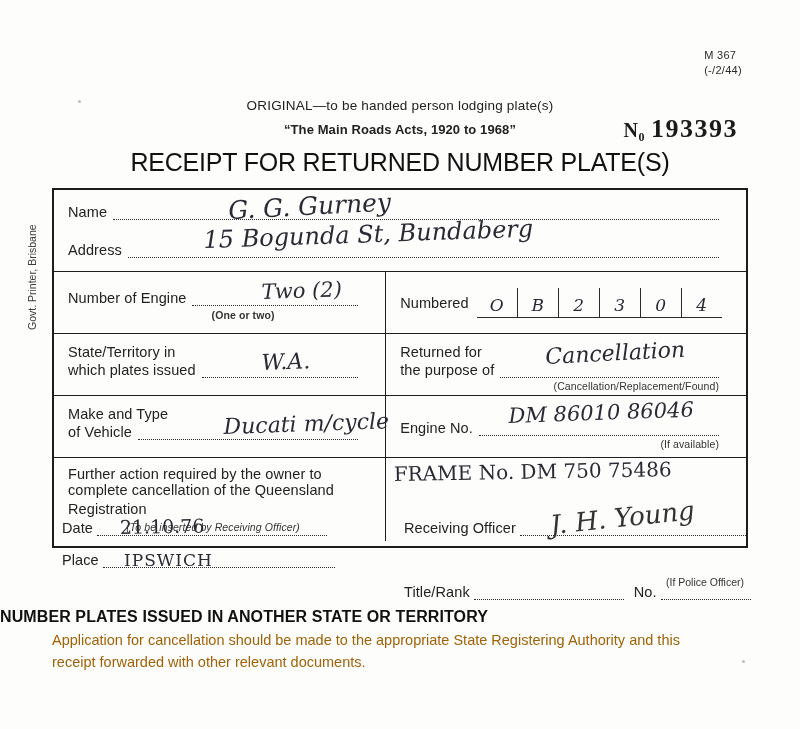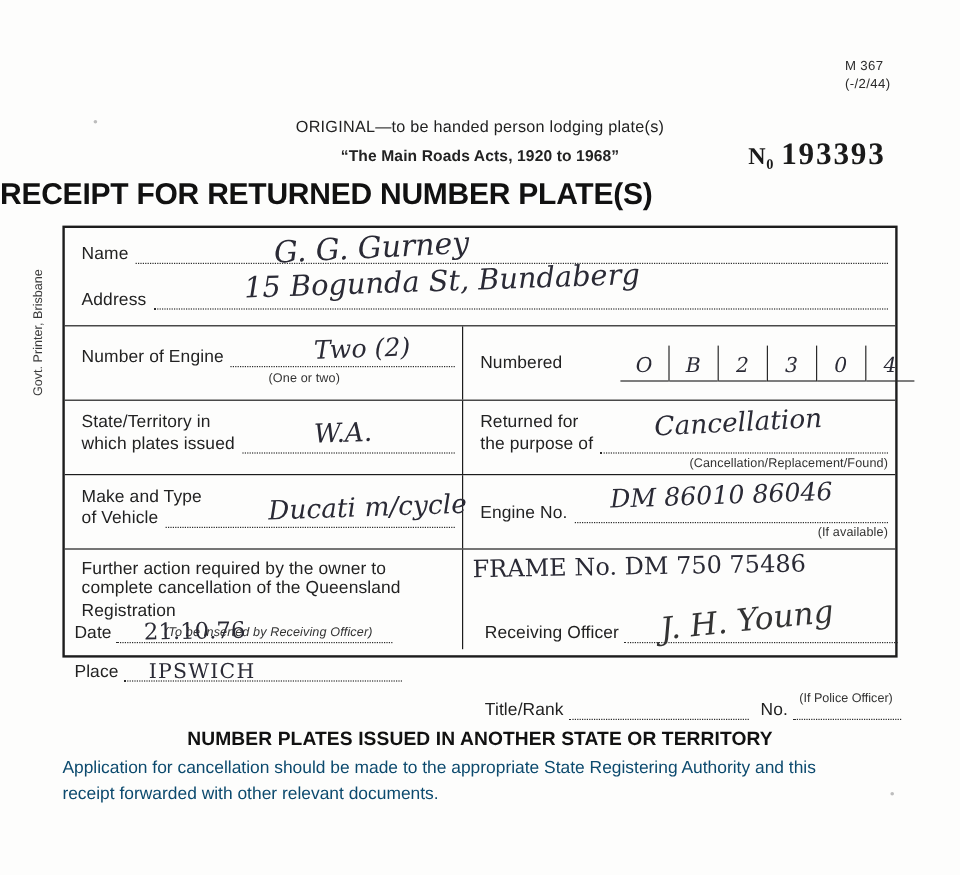--- a/index.html
+++ b/index.html
@@ -67,22 +67,23 @@
   .serial .no-label {
     font-size: 20px;
     letter-spacing: .5px;
     margin-right: 6px;
   }
 
   .main-title {
     position: absolute;
     left: 0; right: 0;
     top: 148px;
+    text-align: center;
     font-size: 25px;
-    font-weight: 700;
+    font-weight: 400;
     letter-spacing: -0.2px;
     color: #111;
     font-family: "Liberation Sans", sans-serif;
   }
 
   
   .table {
     position: absolute;
     left: 52px;
     top: 188px;
@@ -94,21 +95,21 @@
     display: flex;
     border-bottom: 1.6px solid #1d1d1d;
     position: relative;
     box-sizing: border-box;
   }
   .row:last-child { border-bottom: none; }
 
   .cell {
     position: relative;
     box-sizing: border-box;
-    padding: 8px 6px 8px 14px;
+    padding: 8px 27px 8px 14px;
   }
   .cell.split {
     border-right: 1.6px solid #1d1d1d;
   }
 
   .lbl {
     font-size: 14.5px;
     color: #222;
     letter-spacing: .1px;
     white-space: nowrap;
@@ -146,21 +147,21 @@
   }
 
   
   .r-name { height: 82px; }
   .r-plates { height: 62px; }
   .r-state { height: 62px; }
   .r-make { height: 62px; }
   .r-further { height: 88px; flex-direction: column; }
 
   .c-left-50 { width: 48%; }
-  .c-right-50 { width: 52%; gap: 40px; }
+  .c-right-50 { width: 52%; }
 
   
   .num-boxes {
     display: flex;
     align-items: center;
     margin-left: 8px;
   }
   .num-box {
     width: 40px;
     height: 30px;
@@ -218,34 +219,34 @@
     top: 56px;
     font-size: 10.5px;
     color: #333;
   }
 
   
   .footer-title {
     position: absolute;
     left: 0; right: 0;
     top: 608px;
-    text-align: center;
+    text-align: left;
     font-size: 16px;
     font-weight: 700;
     color: #111;
     letter-spacing: .1px;
   }
   .footer-body {
     position: absolute;
     left: 52px;
     width: 700px;
     top: 630px;
     font-size: 14.5px;
     line-height: 1.5;
-    color: #0c4a6e;
+    color: #a16207;
   }
 
   
   .printer {
     position: absolute;
     left: 26px;
     top: 330px;
     font-size: 10.5px;
     color: #3a3a3a;
     transform: rotate(-90deg);
@@ -300,21 +301,21 @@
       <div class="hw" style="left:175px;top:6px;font-size:25px;transform:rotate(-3deg);">G. G. Gurney</div>
       <div class="hw" style="left:150px;top:36px;font-size:24px;transform:rotate(-2deg);">15 Bogunda St, Bundaberg</div>
     </div>
 
     <div class="row r-plates">
       <div class="cell split c-left-50">
         <div class="line-row" style="margin-top:10px;">
           <span class="lbl">Number of Engine</span>
           <span class="rule"></span>
         </div>
-        <div class="sub" style="text-align:center;margin-top:3px;padding-left:60px;">(One or two)</div>
+        <div class="sub" style="text-align:center;margin-top:3px;padding-left:60px;font-weight:bold;">(One or two)</div>
       </div>
       <div class="cell c-right-50" style="display:flex;align-items:center;">
         <span class="lbl">Numbered</span>
         <span class="num-boxes">
           <span class="num-box">
               <span class="num-underline"></span>
               <span class="num-val">O</span>
             </span>
           <span class="num-box">
               <span class="num-underline"></span>

